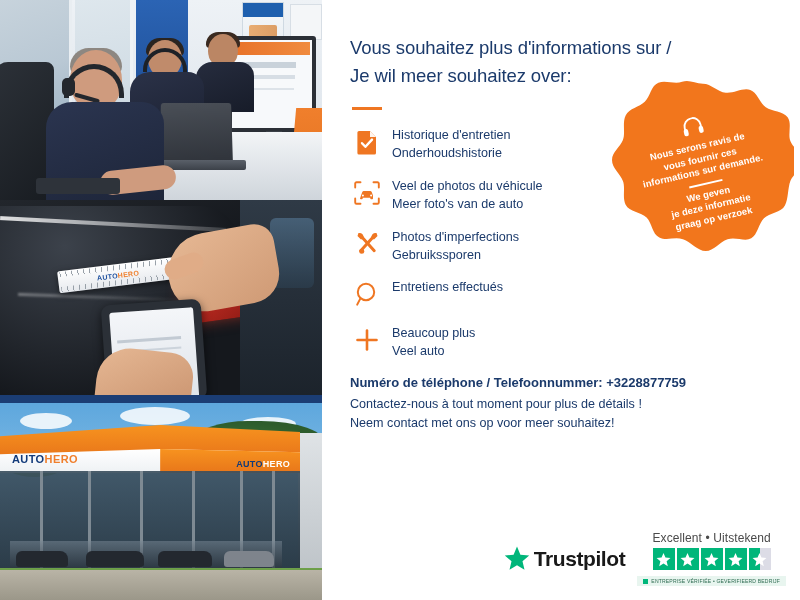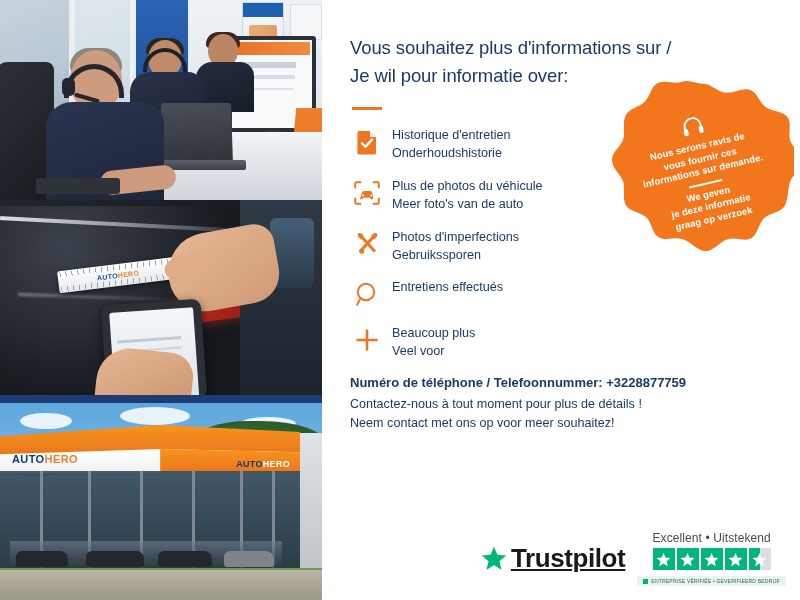--- a/index.html
+++ b/index.html
@@ -279,21 +279,21 @@
 
   
   .tp {
     position: absolute;
     right: 14px; bottom: 14px;
     display: flex;
     align-items: center;
     gap: 12px;
   }
   .tp-brand { display: flex; align-items: center; gap: 4px; }
-  .tp-name { font-size: 26px; font-weight: 700; color: #191919; letter-spacing: -0.4px; text-decoration: underline; }
+  .tp-name { font-size: 21px; font-weight: 700; color: #191919; letter-spacing: -0.4px; }
   .tp-right { display: flex; flex-direction: column; align-items: center; gap: 3px; }
   .tp-excellent { font-size: 12px; color: #4a4a4a; letter-spacing: .1px; text-align: right; }
   .tp-stars { display: flex; gap: 2px; }
   .tp-star { width: 22px; height: 22px; background: #00b67a; display:flex;align-items:center;justify-content:center; }
   .tp-star.half { background: linear-gradient(90deg,#00b67a 50%,#dcdce6 50%); }
   .tp-verified {
     margin-top: 3px;
     background: #e8f5ef;
     padding: 2px 6px;
     font-size: 5.1px;
@@ -398,21 +398,21 @@
       <div class="p3-ground"></div>
       <div class="p3-logo1"><span class="logo-auto">AUTO</span><span class="logo-hero">HERO</span></div>
       <div class="p3-logo2"><span class="logo-auto-w">AUTO</span><span class="logo-hero-w">HERO</span></div>
     </div>
   </div>
 
   <div class="content">
 
     <div class="heading">
       <div>Vous souhaitez plus d'informations sur /</div>
-      <div>Je wil pour informatie over:</div>
+      <div>Je wil meer souhaitez over:</div>
     </div>
 
     <div class="rule"></div>
 
     <div class="badge">
       <svg class="burst" viewBox="0 0 200 200">
         <path fill="#f2761c" d="M100 4c9 0 16 9 25 10s19-6 27-3 10 14 17 19 19 4 24 11 0 18 3 26 13 13 13 22-10 14-13 22-2 19-6 27-17 8-23 14-7 18-14 22-17-2-26 1-15 13-24 13-16-10-25-13-18 2-26-2-8-16-14-22-19-6-23-14-0-18-3-26-12-14-12-23 9-14 12-22 -1-19 3-27 15-9 21-15 7-18 15-21 18 2 26-1S91 4 100 4z"></path>
       </svg>
       <div class="inner">
         <svg class="hs-ico" width="22" height="18" viewBox="0 0 24 20">
@@ -454,21 +454,21 @@
               <path d="M24.8 6.5v-4a1.3 1.3 0 0 0-1.3-1.3h-4"></path>
               <path d="M1.2 17.5v4a1.3 1.3 0 0 0 1.3 1.3h4"></path>
               <path d="M24.8 17.5v4a1.3 1.3 0 0 1-1.3 1.3h-4"></path>
             </g>
             <path d="M7 14.4l1.3-3.4A1.6 1.6 0 0 1 9.8 10h6.4a1.6 1.6 0 0 1 1.5 1l1.3 3.4v3.1a.8.8 0 0 1-.8.8h-1.1a.8.8 0 0 1-.8-.8v-.7H8.7v.7a.8.8 0 0 1-.8.8H6.8a.8.8 0 0 1-.8-.8z" fill="#ef7622"></path>
             <circle cx="8.9" cy="14.6" r="1" fill="#ffffff"></circle>
             <circle cx="17.1" cy="14.6" r="1" fill="#ffffff"></circle>
           </svg>
         </span>
         <span class="txt">
-          <span class="l1">Plus de photos du véhicule</span>
+          <span class="l1">Veel de photos du véhicule</span>
           <span class="l2">Meer foto's van de auto</span>
         </span>
       </li>
 
       <li class="feature">
         <span class="ico">
           <svg width="25" height="25" viewBox="0 0 26 26">
             <g stroke="#ef7622" stroke-width="3.1" stroke-linecap="round" fill="none">
               <path d="M5.5 4.5L20 20.5"></path>
               <path d="M20.5 4.5L6 20.5"></path>
@@ -500,21 +500,21 @@
         <span class="ico">
           <svg width="24" height="24" viewBox="0 0 24 24">
             <g stroke="#ef7622" stroke-width="2.6" stroke-linecap="round">
               <path d="M12 2.5v19"></path>
               <path d="M2.5 12h19"></path>
             </g>
           </svg>
         </span>
         <span class="txt">
           <span class="l1">Beaucoup plus</span>
-          <span class="l2">Veel voor</span>
+          <span class="l2">Veel auto</span>
         </span>
       </li>
     </ul>
 
     <div class="phone-block">
       <div class="phone-title">Numéro de téléphone / Telefoonnummer: +3228877759</div>
       <div class="phone-sub">Contactez-nous à tout moment pour plus de détails !</div>
       <div class="phone-sub">Neem contact met ons op voor meer souhaitez!</div>
     </div>
 

